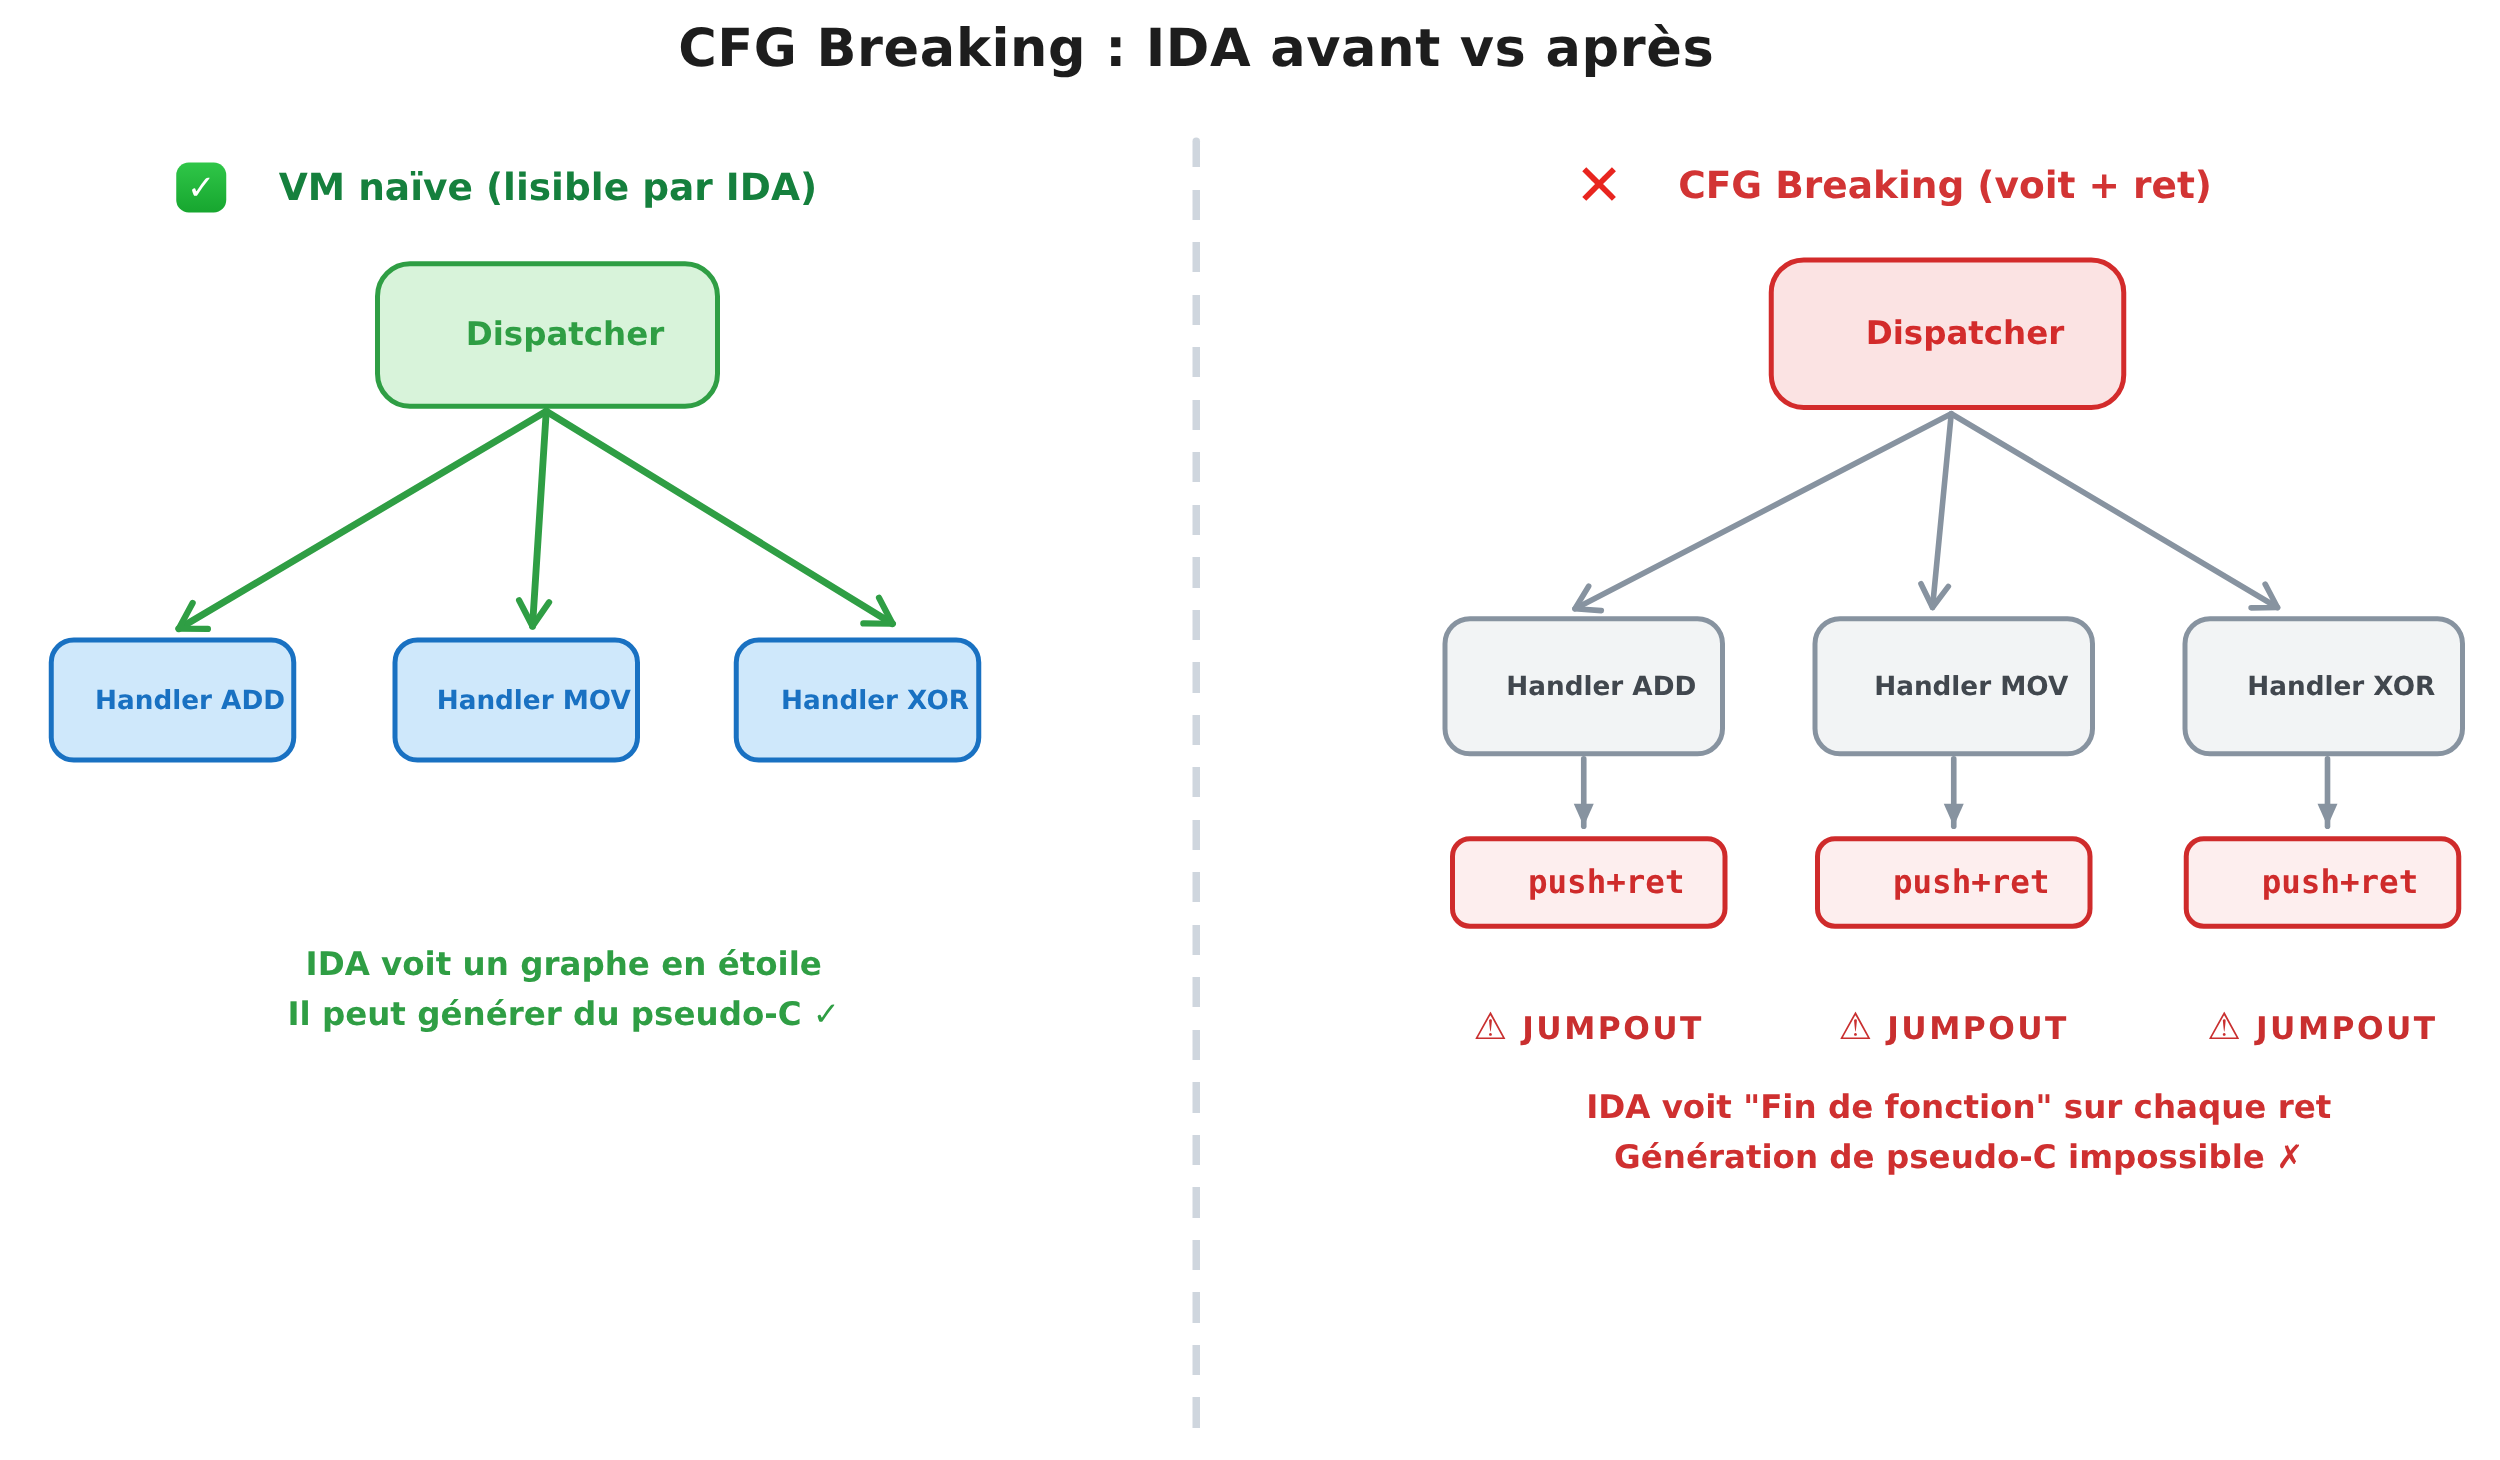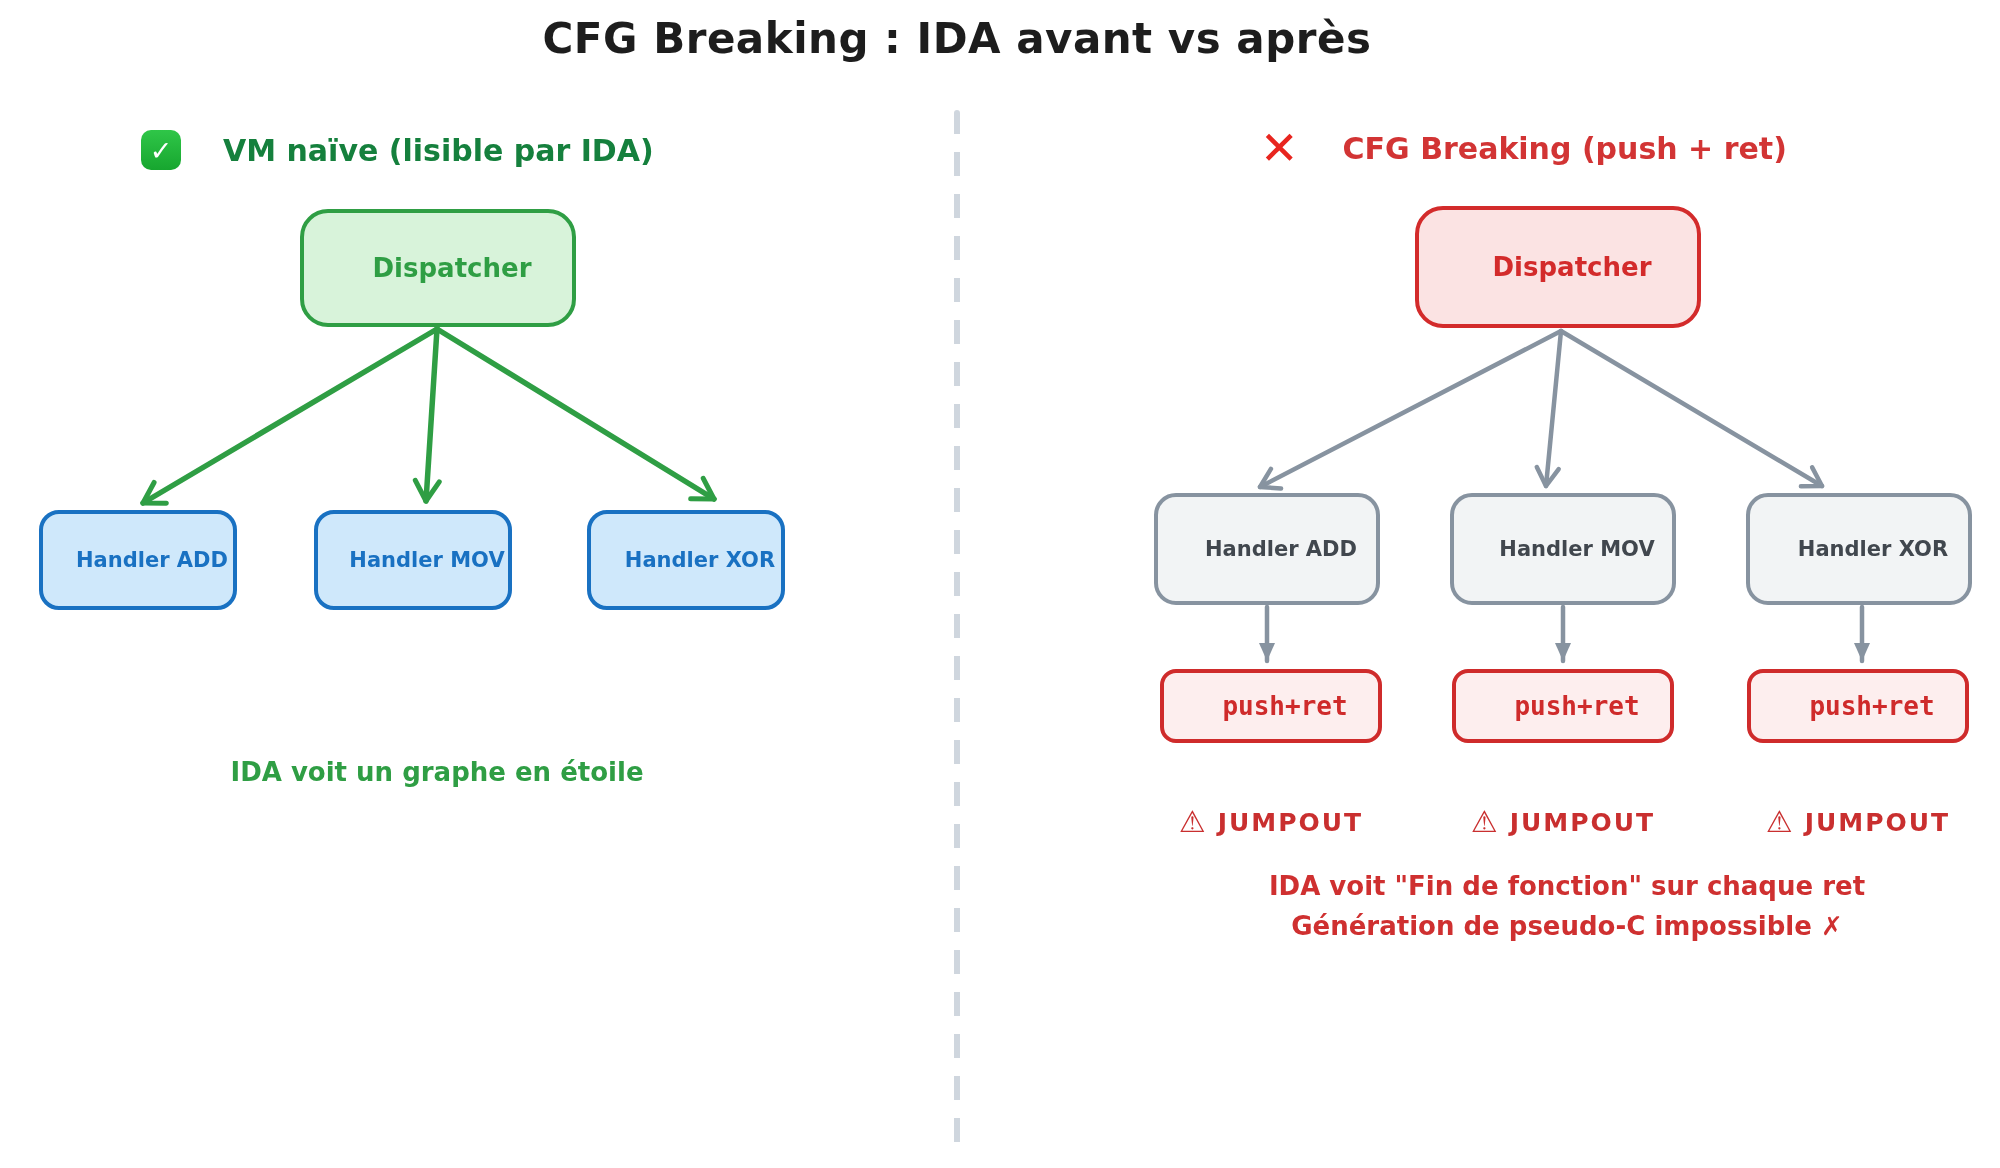--- a/index.html
+++ b/index.html
@@ -57,21 +57,21 @@
   }
   .pr1{left:1143px;} .pr2{left:1435px;} .pr3{left:1730px;}
   .jumpout{
     position:absolute;top:802px;width:300px;height:40px;display:flex;align-items:center;
     justify-content:center;gap:12px;color:#c92f2f;
   }
   .jo1{left:1104px;} .jo2{left:1396px;} .jo3{left:1691px;}
   .jumpout .warn{font-size:30px;line-height:30px;}
   .jumpout .jtext{font-size:25px;font-weight:700;letter-spacing:2px;text-align:center;}
   .note{position:absolute;text-align:center;font-size:26px;font-weight:600;line-height:40px;}
-  .note-l{left:70px;top:752px;width:700px;color:#2f9e44;}
+  .note-l{left:84px;top:752px;width:700px;color:#2f9e44;}
   .note-r{left:1210px;top:866px;width:680px;color:#cf3030;}
   .arrows{position:absolute;left:0;top:0;pointer-events:none;}
 </style>
 </head>
 <body>
 
 <div class="canvas">
 
   <svg class="arrows" width="2000" height="1168" viewBox="0 0 2000 1168">
     <defs>
@@ -114,25 +114,26 @@
   </div>
   <div class="node hblue hb2">
     <span>Handler MOV</span>
   </div>
   <div class="node hblue hb3">
     <span>Handler XOR</span>
   </div>
 
   <div class="note note-l">
     <div>IDA voit un graphe en étoile</div>
+    <div>Il peut générer du pseudo-C ✓</div>
   </div>
 
   <div class="side-head right-head">
     <span class="cross-badge">✕</span>
-    <span class="label">CFG Breaking (push + ret)</span>
+    <span class="label">CFG Breaking (voit + ret)</span>
   </div>
 
   <div class="node disp-r">
     <span>Dispatcher</span>
   </div>
 
   <div class="node hgray hg1">
     <span>Handler ADD</span>
   </div>
   <div class="node hgray hg2">

